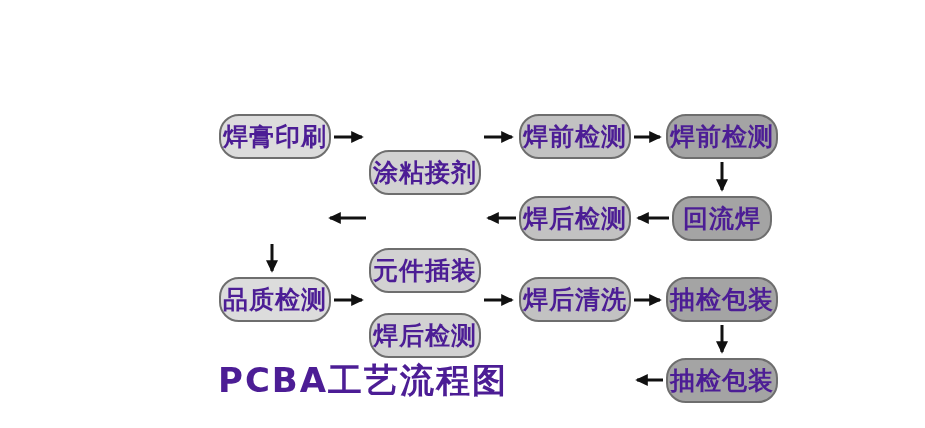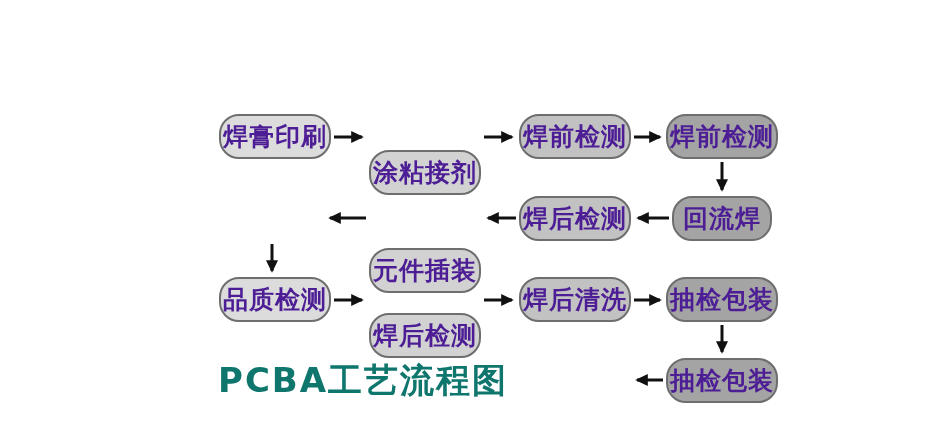--- a/index.html
+++ b/index.html
@@ -51,21 +51,21 @@
   .p-r3c3 { left: 519px; top: 277px; width: 112px; }
   .p-r3c4 { left: 666px; top: 277px; width: 112px; }
   .p-r4c4 { left: 666px; top: 358px; width: 112px; }
   .p-r4c3 { left: 519px; top: 358px; width: 112px; }
   .diagram-title {
     position: absolute;
     left: 218px;
     top: 358px;
     font-size: 34px;
     font-weight: bold;
-    color: #0f766e;
+    color: #4c1d95;
     letter-spacing: 2px;
     white-space: nowrap;
   }
 </style>
 </head>
 <body>
 
 <div class="canvas">
 
   <svg class="arrow-layer" viewBox="0 0 925 428" xmlns="http://www.w3.org/2000/svg">

